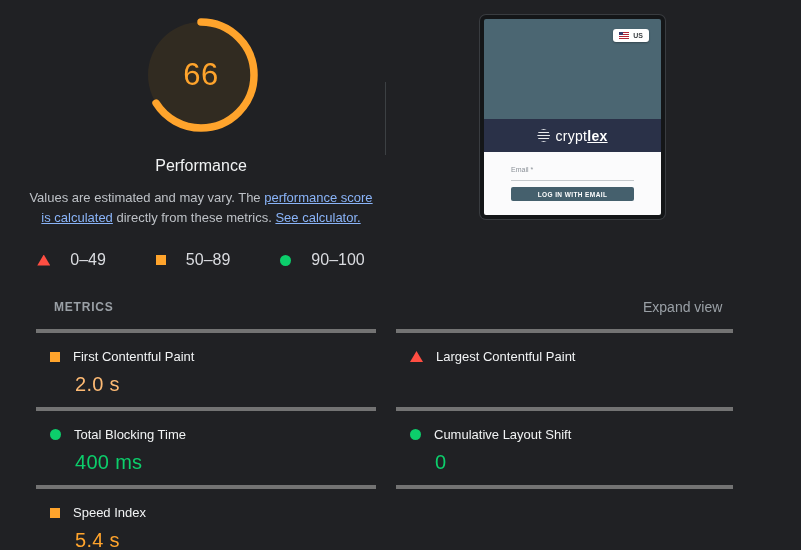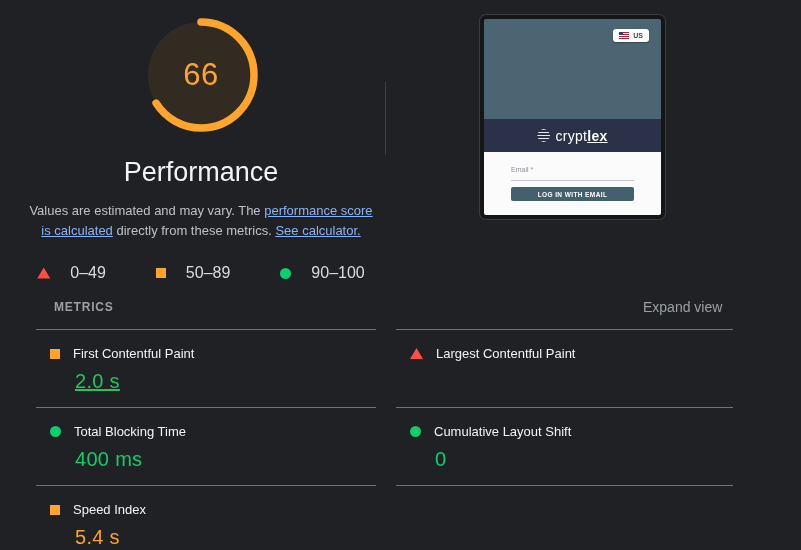--- a/index.html
+++ b/index.html
@@ -13,21 +13,21 @@
 
   
   .summary{left:0;top:0;width:402px;text-align:center;}
   .gauge-wrap{position:relative;width:116px;height:116px;margin:17px auto 0;}
   .gauge-wrap svg{display:block;}
   .gauge-score{
     position:absolute;left:0;top:0;width:116px;height:116px;
     display:flex;align-items:center;justify-content:center;
     font-size:31px;color:#ffa42c;letter-spacing:.5px;
   }
-  .perf-title{margin-top:24px;font-size:27px;font-weight:400;color:#f1f3f4;}
+  .perf-title{margin-top:24px;font-size:16px;font-weight:400;color:#f1f3f4;}
   .disclaimer{
     margin:13px auto 0;width:352px;font-size:13px;line-height:20px;color:#bdc1c6;
   }
   .disclaimer a{color:#8ab4f8;text-decoration:underline;cursor:pointer;}
   .legend{
     margin-top:23px;display:flex;justify-content:center;align-items:center;gap:50px;
   }
   .legend-item{display:flex;align-items:center;gap:20px;font-size:16px;color:#dadce0;}
 
   
@@ -79,21 +79,21 @@
 
   
   .metrics-heading{left:38px;top:300px;font-size:12px;font-weight:700;
     letter-spacing:.8px;color:#9aa0a6;padding-left:16px;}
   .expand-view{left:643px;top:299px;font-size:14px;color:#9aa0a6;cursor:pointer;}
   .metrics-grid{
     left:36px;top:329px;width:697px;
     display:grid;grid-template-columns:340px 337px;column-gap:20px;
   }
   .metric-cell{
-    box-sizing:border-box;height:78px;border-top:1px solid #737373;
+    box-sizing:border-box;height:78px;border-top:4px solid #737373;
     padding:16px 0 0 14px;
   }
   .metric-head{display:flex;align-items:center;gap:13px;}
   .metric-label{font-size:13px;color:#f1f3f4;}
   .metric-value{margin:9px 0 0 25px;font-size:20px;letter-spacing:.3px;}
 </style>
 </head>
 <body>
 
 <div class="abs summary">
@@ -151,21 +151,21 @@
 <div class="abs metrics-heading">METRICS</div>
 <div class="abs expand-view">Expand view</div>
 
 <div class="abs metrics-grid">
 
   <div class="metric-cell">
     <div class="metric-head">
       <span class="icon-square" data-color-bg="metrics_section.items.0.color" style="background: rgb(255, 164, 44);"></span>
       <span class="metric-label">First Contentful Paint</span>
     </div>
-    <div class="metric-value" style="color: #22c55e; text-decoration: underline;">2.0 s</div>
+    <div class="metric-value" style="color: #fdba74;">2.0 s</div>
   </div>
 
   <div class="metric-cell">
     <div class="metric-head">
       <span class="icon-triangle" data-color-bg="metrics_section.items.1.color" style="background: rgb(255, 78, 66);"></span>
       <span class="metric-label">Largest Contentful Paint</span>
     </div>
   </div>
 
   <div class="metric-cell">

